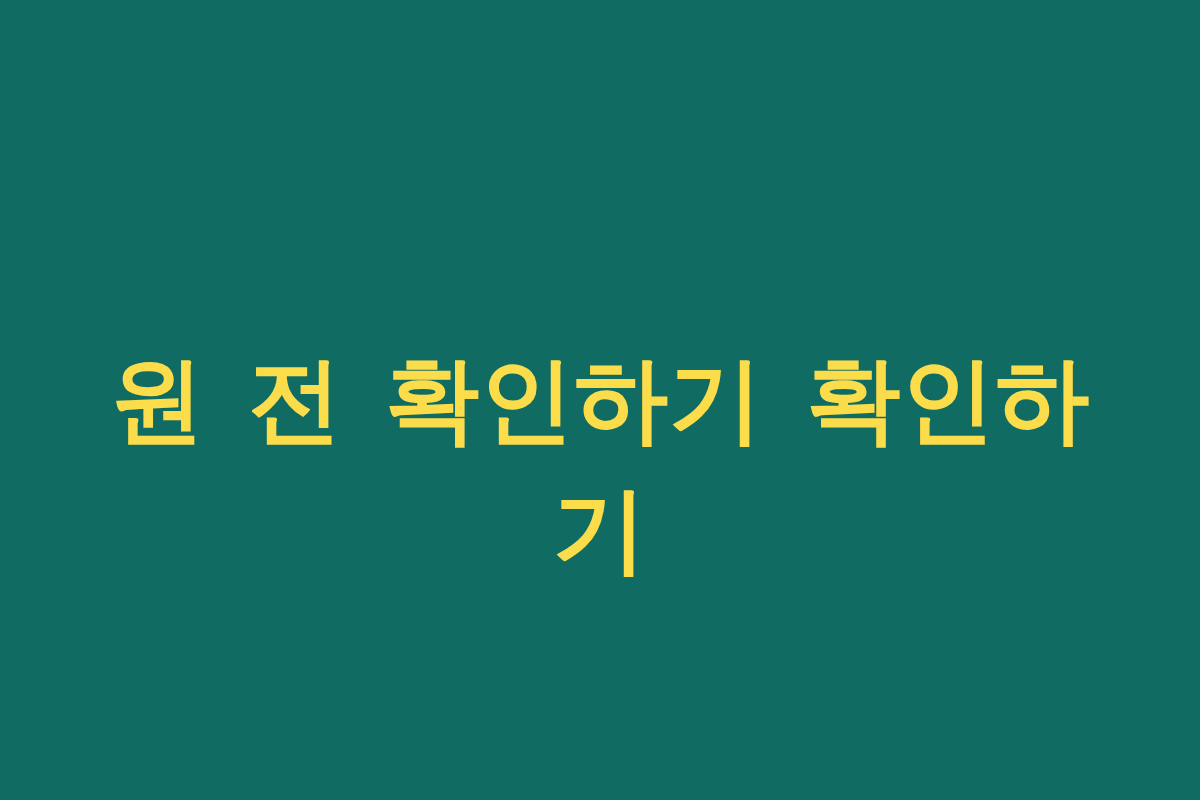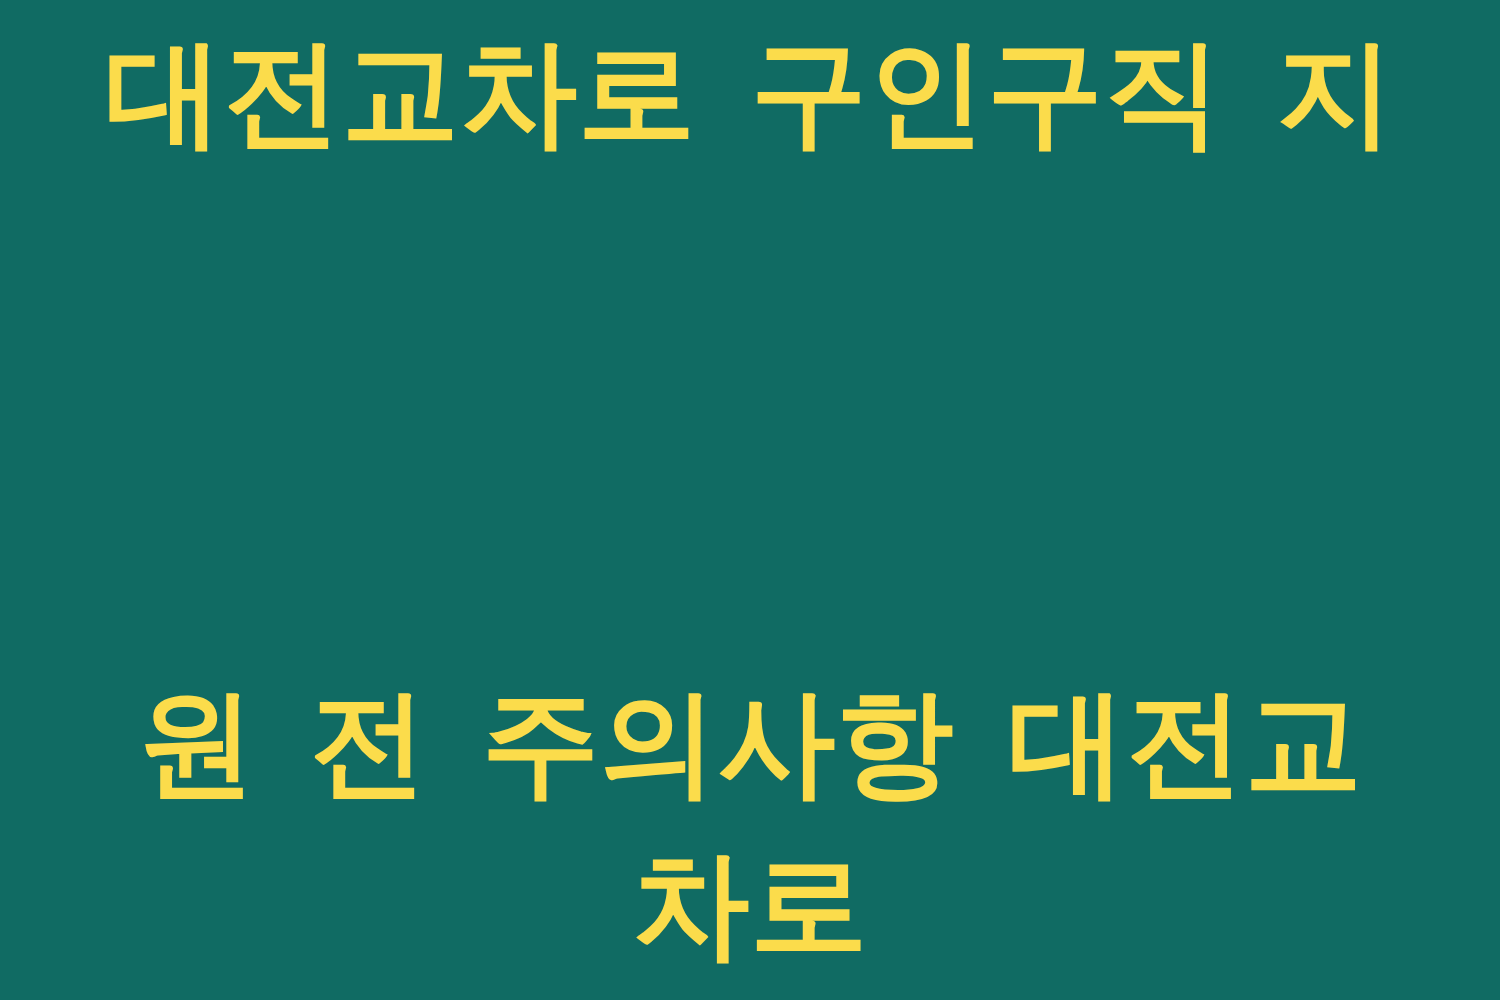--- a/index.html
+++ b/index.html
@@ -48,19 +48,18 @@
     display: block;
   }
 </style>
 </head>
 <body style="background-color: rgb(16, 107, 99);">
 
 <div class="banner" style="background-color: rgb(16, 107, 99);">
 
   <div class="headline" style="color: rgb(251, 220, 75);">
 
-    <span class="headline-line">대전교차로 구인구직 지</span>
 
-    <span class="headline-line">원 전 주의사항 대전교차로</span>
+    <span class="headline-line">원 전 확인하기 확인하기</span>
 
   </div>
 
 </div>
 
 </body></html>

